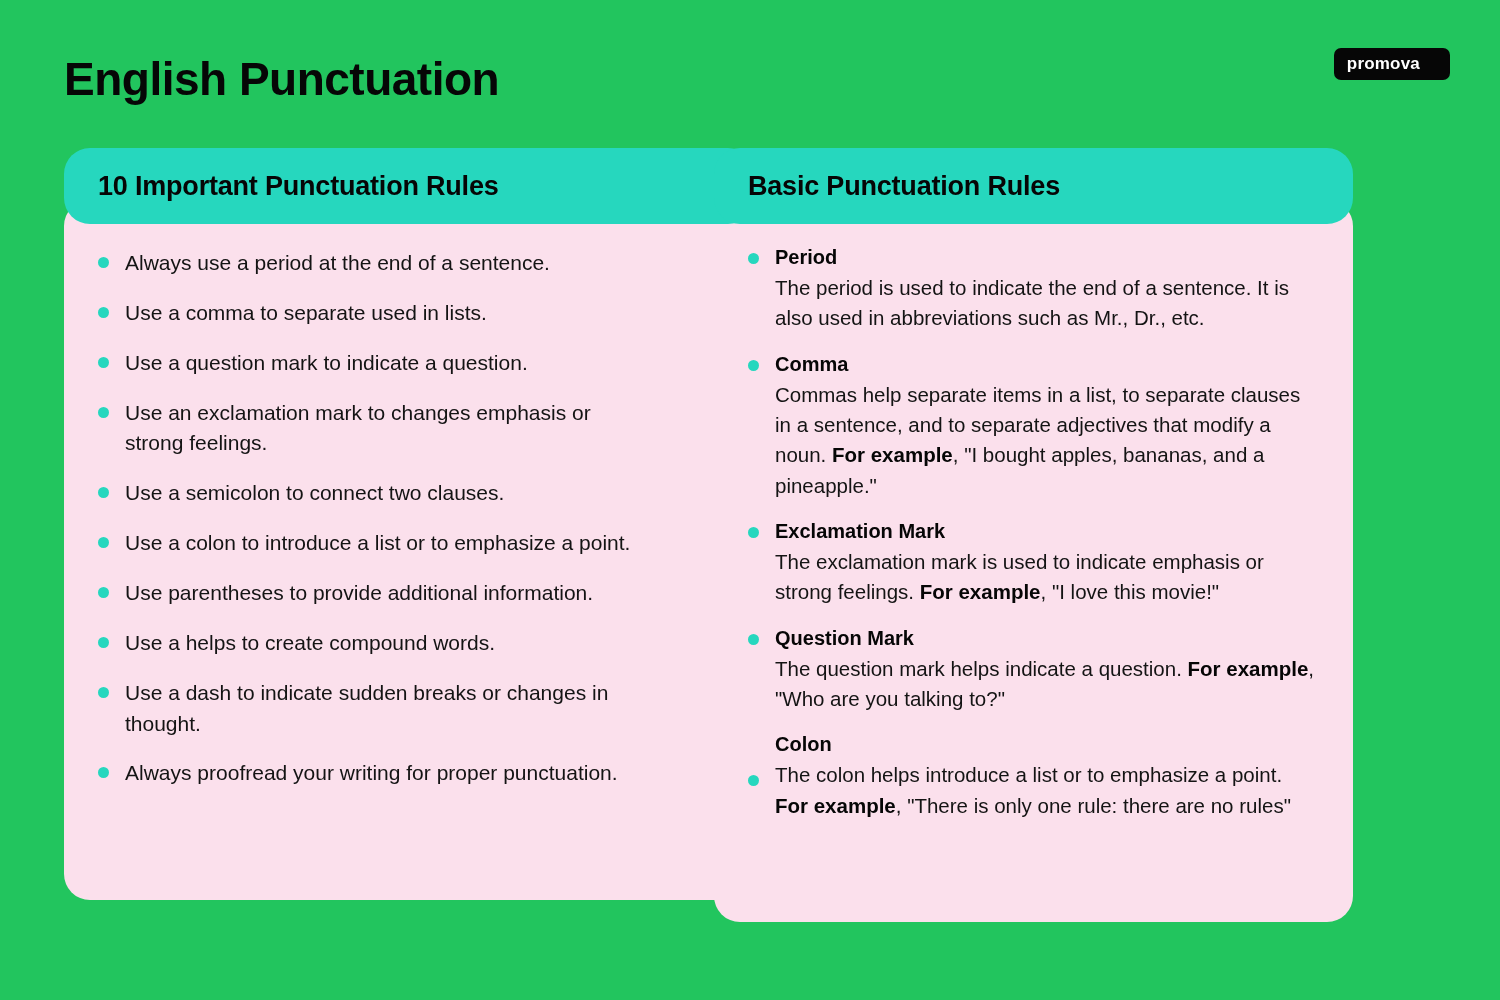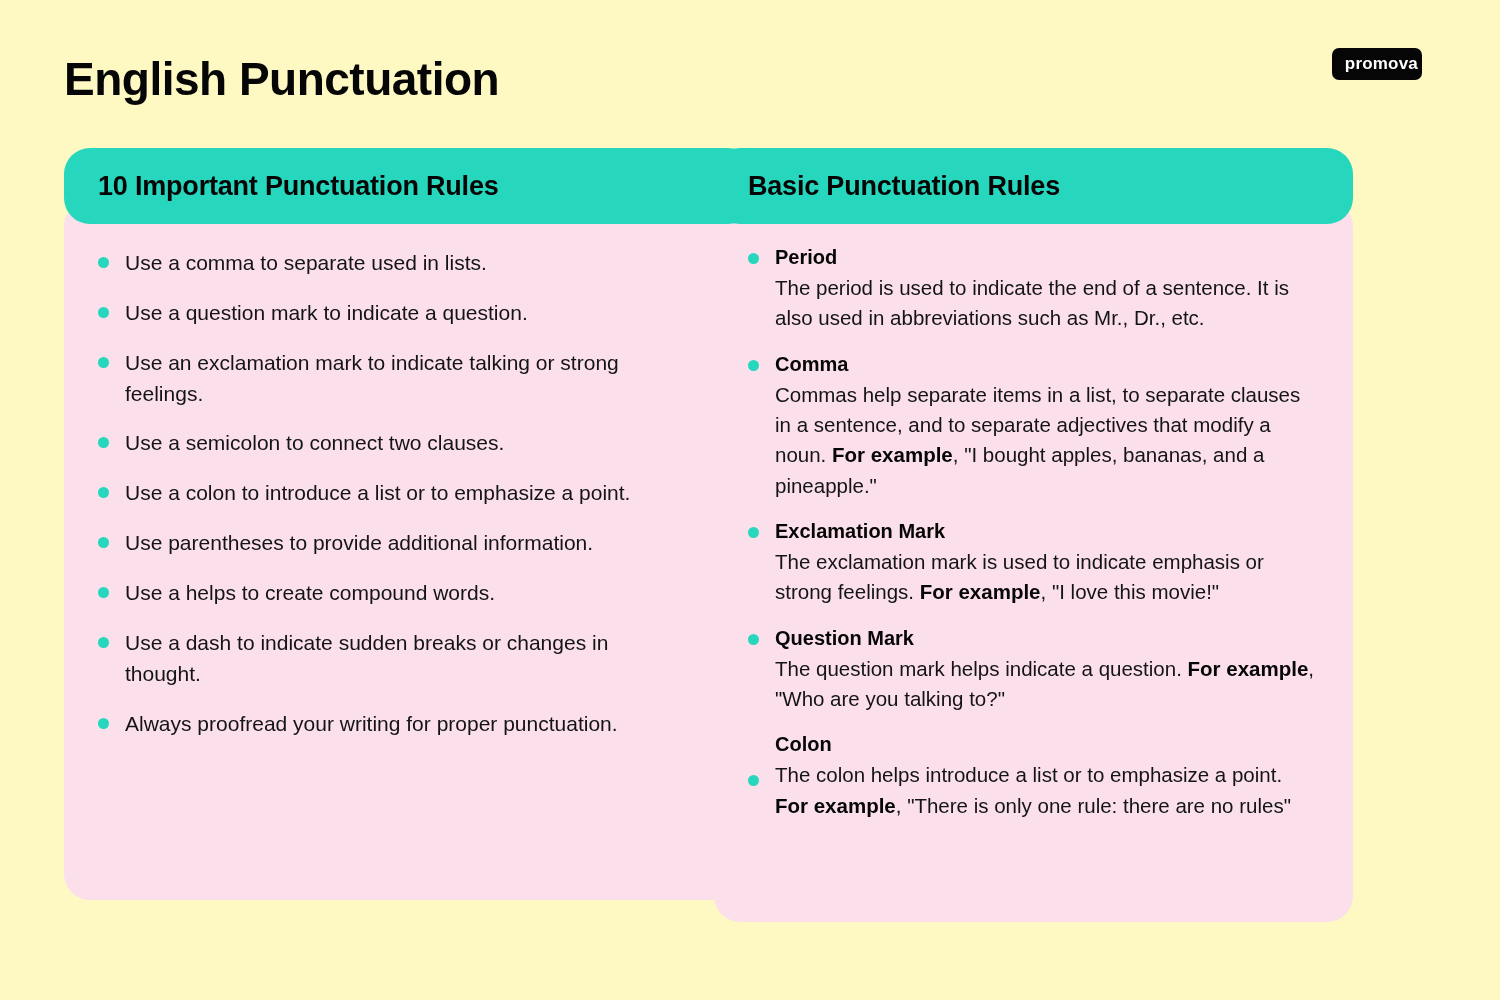--- a/index.html
+++ b/index.html
@@ -7,41 +7,41 @@
     width: 1500px;
     height: 1000px;
     background: #F9C3DF;
     font-family: "Liberation Sans", sans-serif;
     overflow: hidden;
   }
   .page {
     position: relative;
     width: 1500px;
     height: 1000px;
-    background: #fef9c3;
+    background: #22c55e;
   }
 
   
   .title {
     position: absolute;
     left: 64px;
     top: 52px;
     font-size: 46px;
     font-weight: bold;
     color: #060606;
     letter-spacing: -0.5px;
   }
   .brand {
     position: absolute;
-    right: 78px;
+    right: 50px;
     top: 48px;
     background: #060606;
     color: #ffffff;
     border-radius: 7px;
-    padding: 7px 4px 8px 13px;
+    padding: 7px 30px 8px 13px;
     font-size: 17px;
     font-weight: bold;
     letter-spacing: 0.2px;
     line-height: 1;
   }
 
   
   .col {
     position: absolute;
     top: 148px;
@@ -131,29 +131,33 @@
   <div class="brand">promova</div>
 
   <div class="col col-left">
     <div class="card-head">
       <span class="card-head-title">10 Important Punctuation Rules</span>
     </div>
     <div class="card-body card-body-left">
       <ul id="left-list">
           <li class="simple-item">
             <span class="dot"></span>
+            <span class="simple-text">Always use a period at the end of a sentence.</span>
+          </li>
+          <li class="simple-item">
+            <span class="dot"></span>
             <span class="simple-text">Use a comma to separate used in lists.</span>
           </li>
           <li class="simple-item">
             <span class="dot"></span>
             <span class="simple-text">Use a question mark to indicate a question.</span>
           </li>
           <li class="simple-item">
             <span class="dot"></span>
-            <span class="simple-text">Use an exclamation mark to indicate talking or strong feelings.</span>
+            <span class="simple-text">Use an exclamation mark to changes emphasis or strong feelings.</span>
           </li>
           <li class="simple-item">
             <span class="dot"></span>
             <span class="simple-text">Use a semicolon to connect two clauses.</span>
           </li>
           <li class="simple-item">
             <span class="dot"></span>
             <span class="simple-text">Use a colon to introduce a list or to emphasize a point.</span>
           </li>
           <li class="simple-item">

